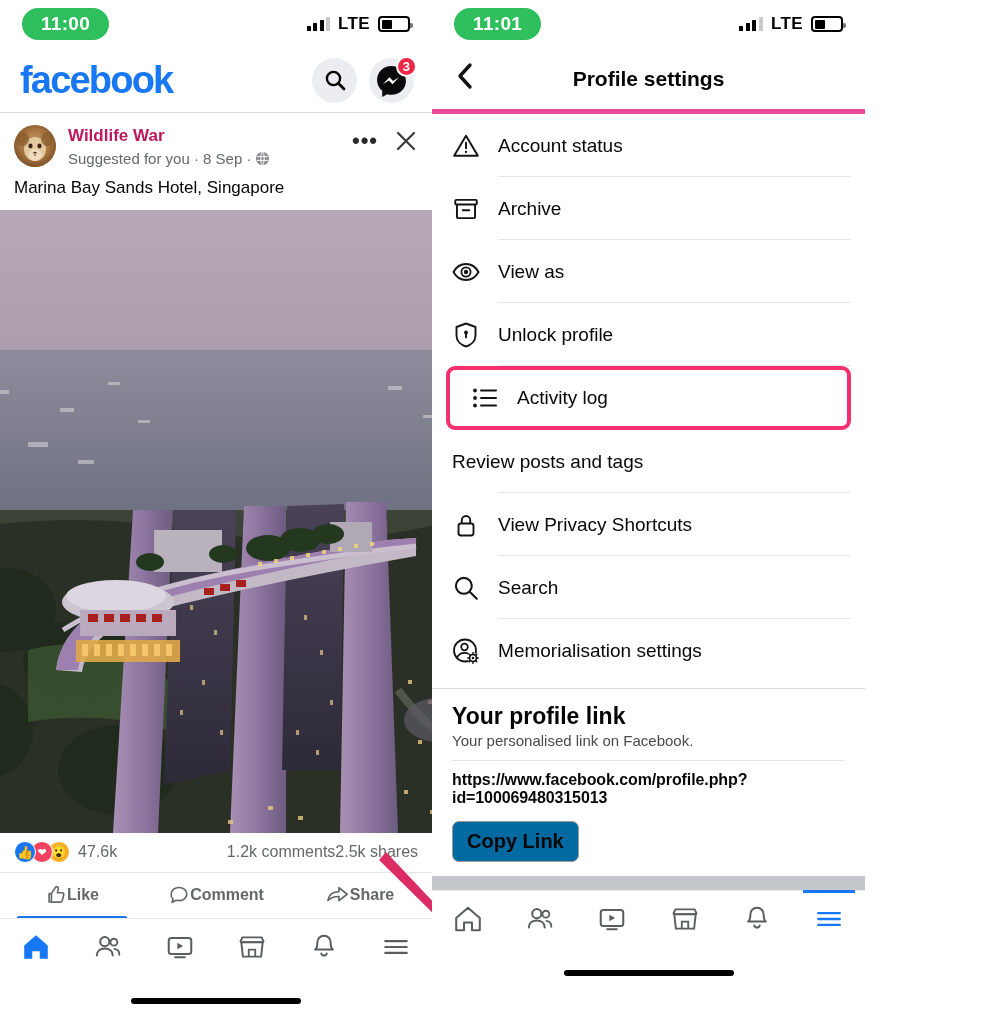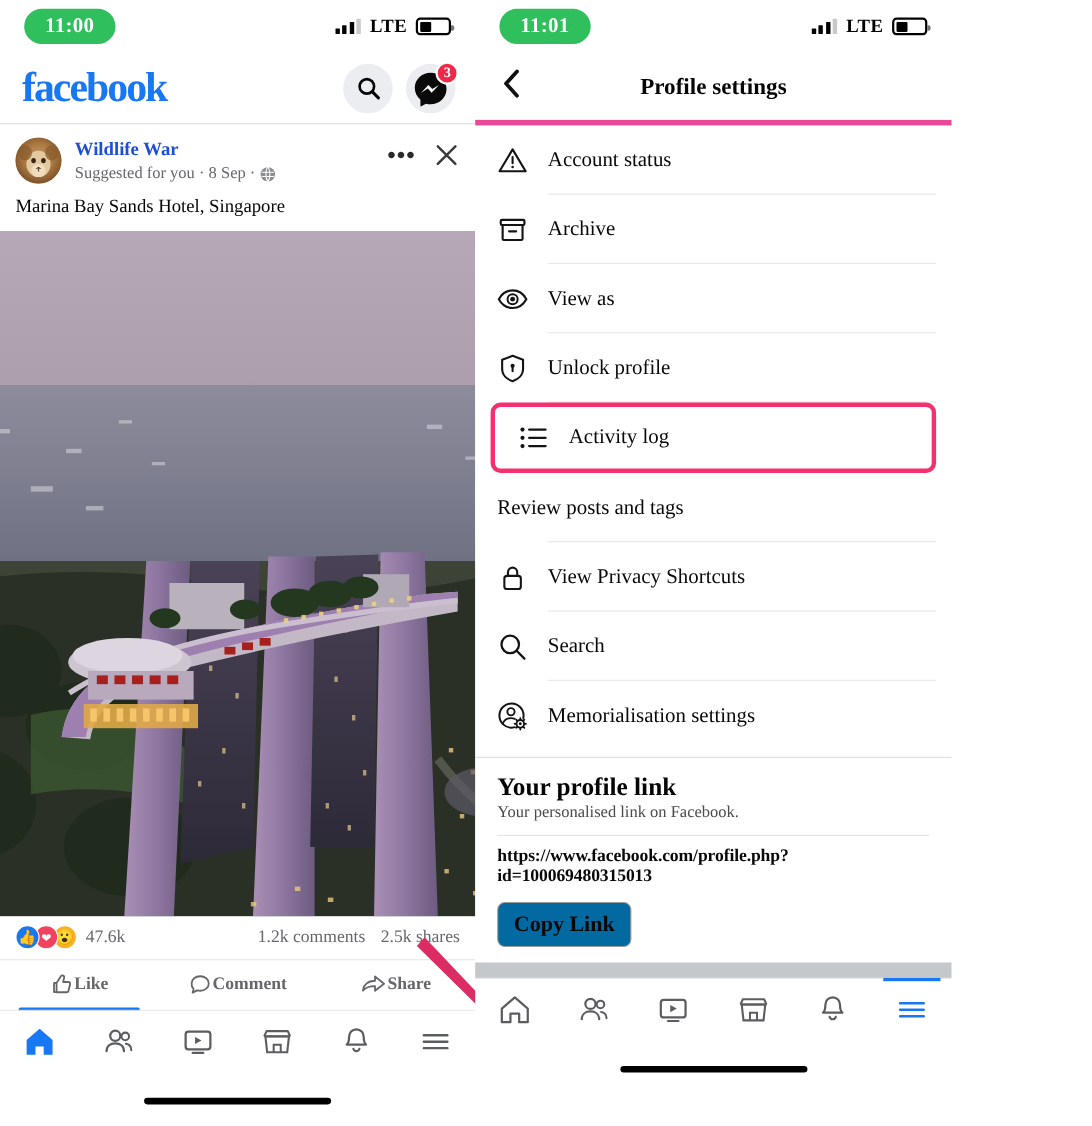--- a/index.html
+++ b/index.html
@@ -2,21 +2,21 @@
 <html><head>
 <meta charset="utf-8">
 <style>
   * { box-sizing: border-box; margin: 0; padding: 0; }
   html, body {
     width: 993px; height: 1024px;
     background: #ffffff;
     font-family: "Liberation Sans", sans-serif;
     overflow: hidden;
   }
-  .screens { display: flex; width: 865px; height: 1024px; font-family: Liberation Serif, serif; }
+  .screens { display: flex; width: 865px; height: 1024px; }
   .screen { position: relative; height: 1024px; background: #fff; display: flex; flex-direction: column; }
   .screen-left  { width: 496px; }
   .screen-right { width: 497px; }
 
   
   .statusbar {
     height: 48px; flex: 0 0 48px;
     display: flex; align-items: center; justify-content: space-between;
     padding: 0 22px;
   }
@@ -66,40 +66,40 @@
   }
 
   
   .post-head { display: flex; align-items: flex-start; padding: 12px 14px 4px 14px; }
   .avatar {
     width: 42px; height: 42px; border-radius: 50%;
     flex: 0 0 42px; overflow: hidden;
     background: #b5824a;
   }
   .post-meta { margin-left: 12px; flex: 1; min-width: 0; }
-  .post-author { font-size: 17px; font-weight: 700; color: #1d4ed8; line-height: 1.3; }
+  .post-author { font-size: 17px; font-weight: 700; color: #be185d; line-height: 1.3; }
   .post-sub { font-size: 15px; color: #65676B; display: flex; align-items: center; gap: 4px; line-height: 1.4; margin-top: 1px; }
   .post-head-actions { display: flex; align-items: center; gap: 16px; padding-top: 4px; }
   .dots { font-size: 22px; color: #2a2a2a; letter-spacing: 1px; line-height: .6; font-weight: 700; }
   .post-caption { font-size: 17px; color: #050505; padding: 4px 14px 10px 14px; line-height: 1.35; }
 
   .post-photo { width: 100%; height: 623px; display: block; }
 
   
   .engagement {
     display: flex; align-items: center; justify-content: space-between;
     padding: 8px 14px 9px 14px; font-size: 16px; color: #65676B;
   }
   .reactions { display: flex; align-items: center; gap: 0; }
   .reaction-emoji { width: 22px; height: 22px; border-radius: 50%; border: 1.5px solid #fff; display: flex; align-items: center; justify-content: center; font-size: 13px; }
   .re-like { background: #1877F2; margin-right: -5px; z-index: 3; color: #fff; }
   .re-love { background: #F3425F; margin-right: -5px; z-index: 2; color: #fff; font-size: 11px; }
   .re-wow  { background: #F7B125; z-index: 1; font-size: 14px; }
   .react-count { margin-left: 8px; color: #65676B; font-size: 16px; }
-  .eng-right { display: flex; gap: 14px; }
+  .eng-right { display: flex; }
 
   .action-row { display: flex; border-top: 1px solid #e4e6e9; }
   .action-btn {
     flex: 1; display: flex; align-items: center; justify-content: center; gap: 0;
     padding: 11px 0 12px 0; font-size: 16px; font-weight: 600; color: #65676B;
     position: relative;
   }
   .action-btn.active::after {
     content: ""; position: absolute; left: 12%; right: 12%; bottom: -1px;
     height: 3px; background: #1877F2; border-radius: 2px;

